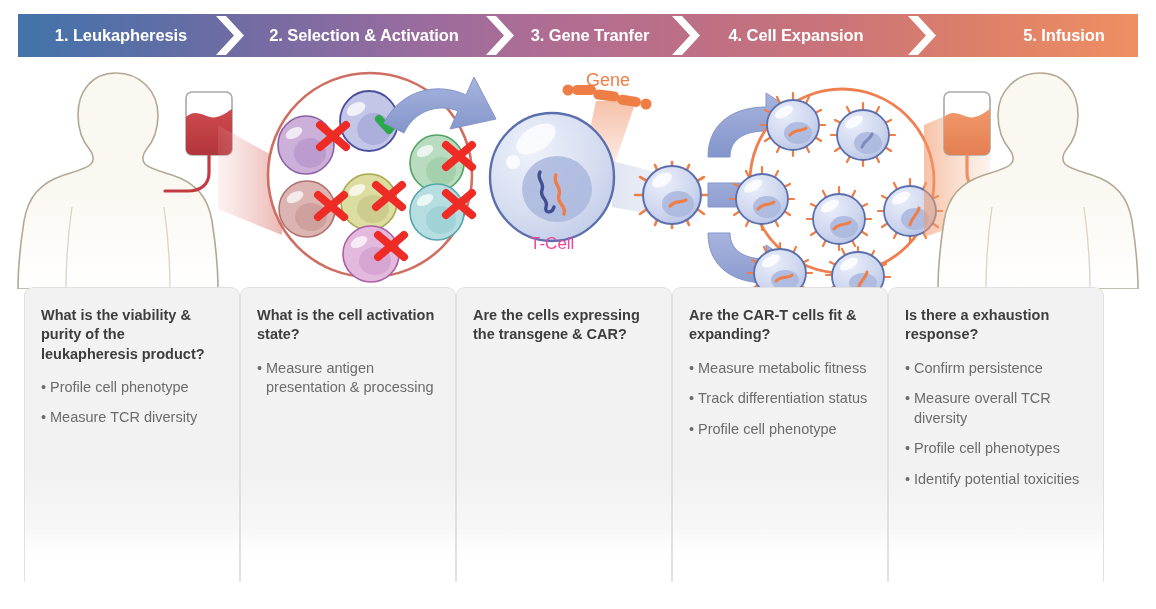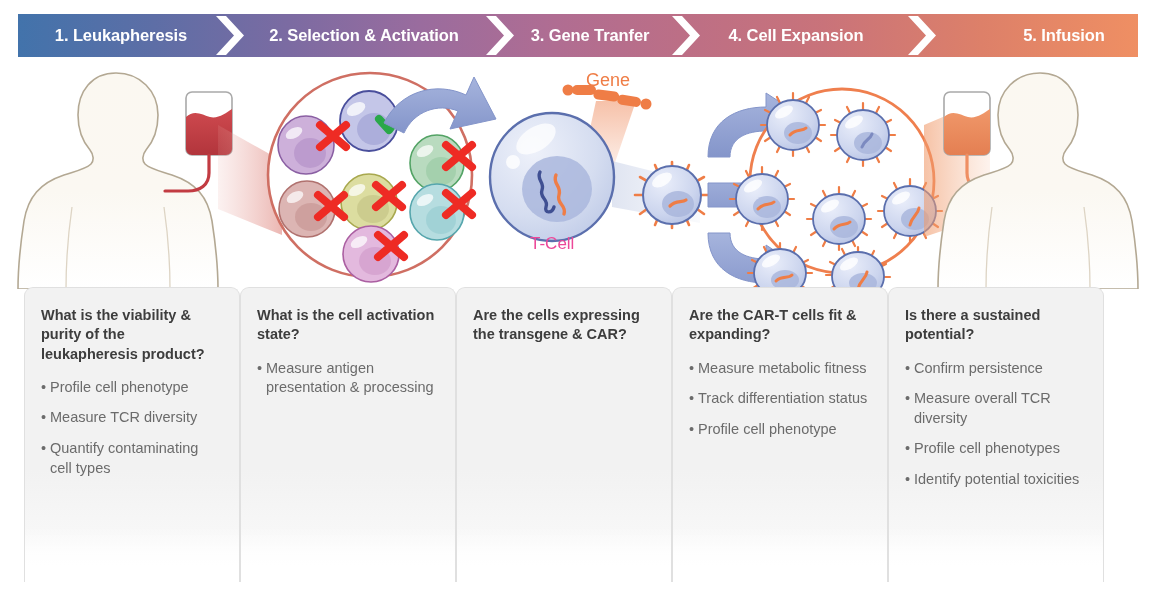--- a/index.html
+++ b/index.html
@@ -529,21 +529,20 @@
 <div class="art-label" id="label-gene">Gene</div>
 <div class="art-label" id="label-tcell">T-Cell</div>
 
 <div id="cards">
 
   <div class="card">
     <p class="card-title">What is the viability &amp; purity of the leukapheresis product?</p>
     <ul class="card-list">
       <li>Profile cell phenotype</li>
       <li>Measure TCR diversity</li>
-      <li>Quantify contaminating cell types</li>
     </ul>
   </div>
 
   <div class="card">
     <p class="card-title">What is the cell activation state?</p>
     <ul class="card-list">
       <li>Measure antigen presentation &amp; processing</li>
     </ul>
   </div>
 
@@ -554,21 +553,21 @@
   <div class="card">
     <p class="card-title">Are the CAR-T cells fit &amp; expanding?</p>
     <ul class="card-list">
       <li>Measure metabolic fitness</li>
       <li>Track differentiation status</li>
       <li>Profile cell phenotype</li>
     </ul>
   </div>
 
   <div class="card">
-    <p class="card-title">Is there a sustained potential?</p>
+    <p class="card-title">Is there a exhaustion response?</p>
     <ul class="card-list">
       <li>Confirm persistence</li>
       <li>Measure overall TCR diversity</li>
       <li>Profile cell phenotypes</li>
       <li>Identify potential toxicities</li>
     </ul>
   </div>
 
 </div>
 

